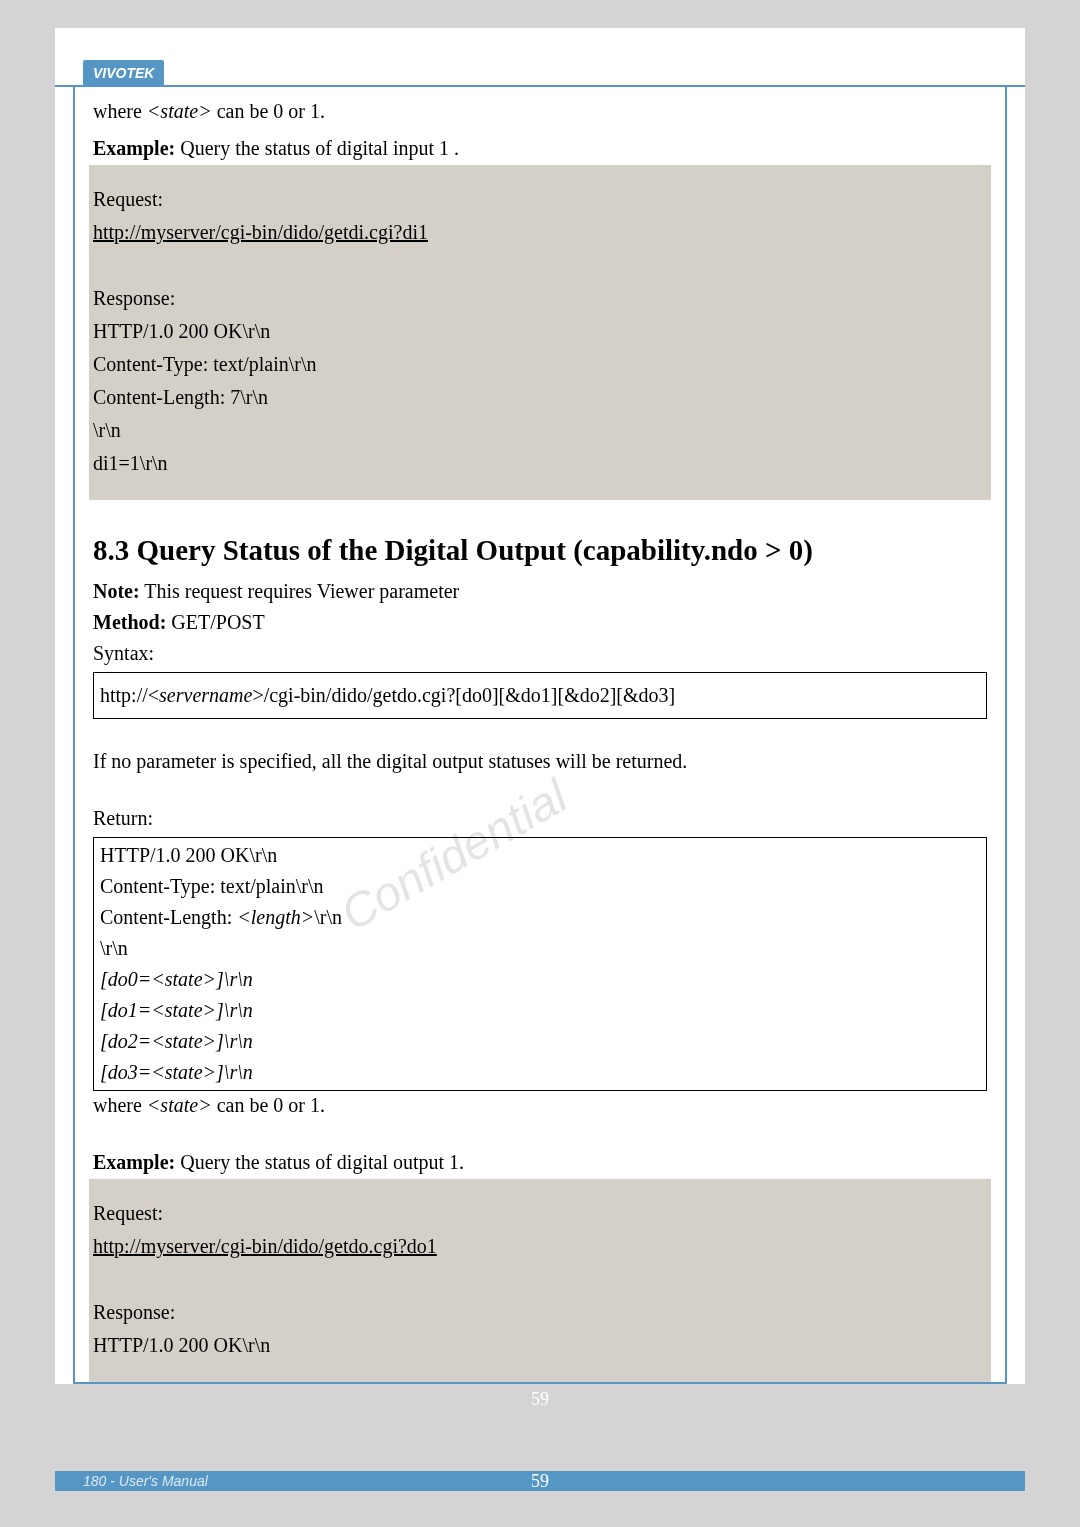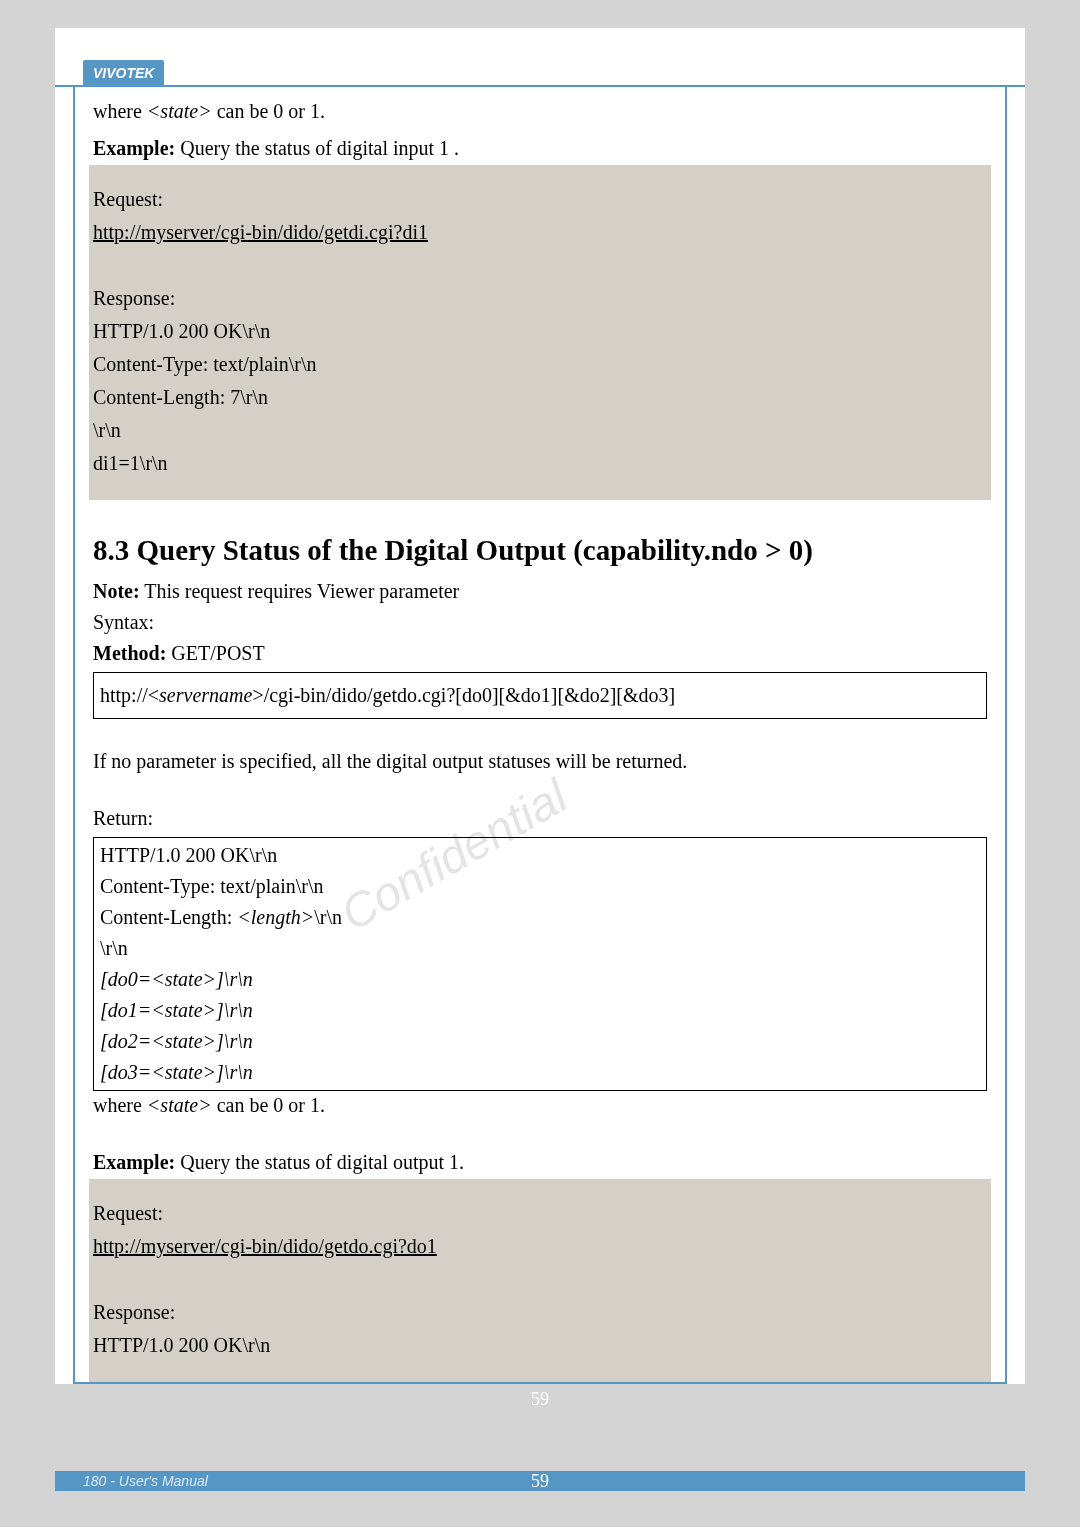--- a/index.html
+++ b/index.html
@@ -59,22 +59,22 @@
           <p class="text-line">HTTP/1.0 200 OK\r\n</p>
           <p class="text-line">Content-Type: text/plain\r\n</p>
           <p class="text-line">Content-Length: 7\r\n</p>
           <p class="text-line">\r\n</p>
           <p class="text-line">di1=1\r\n</p>
         </div>
 
         <h2 class="section">8.3 Query Status of the Digital Output (capability.ndo &gt; 0)</h2>
 
         <p class="text-line"><span class="bold">Note:</span><span> This request requires Viewer parameter</span></p>
+        <p class="text-line"><span class="bold">Method:</span><span> GET/POST</span></p>
         <p class="text-line">Syntax:</p>
-        <p class="text-line"><span class="bold">Method:</span><span> GET/POST</span></p>
 
         <div class="syntax-box">
           <span>http://&lt;</span><span class="italic">servername</span><span>&gt;/cgi-bin/dido/getdo.cgi?[do0][&amp;do1][&amp;do2][&amp;do3]</span>
         </div>
 
         <p class="text-line" style="margin-top:28px">If no parameter is specified, all the digital output statuses will be returned.</p>
 
         <p class="text-line" style="margin-top:28px">Return:</p>
 
         <div class="return-box">

